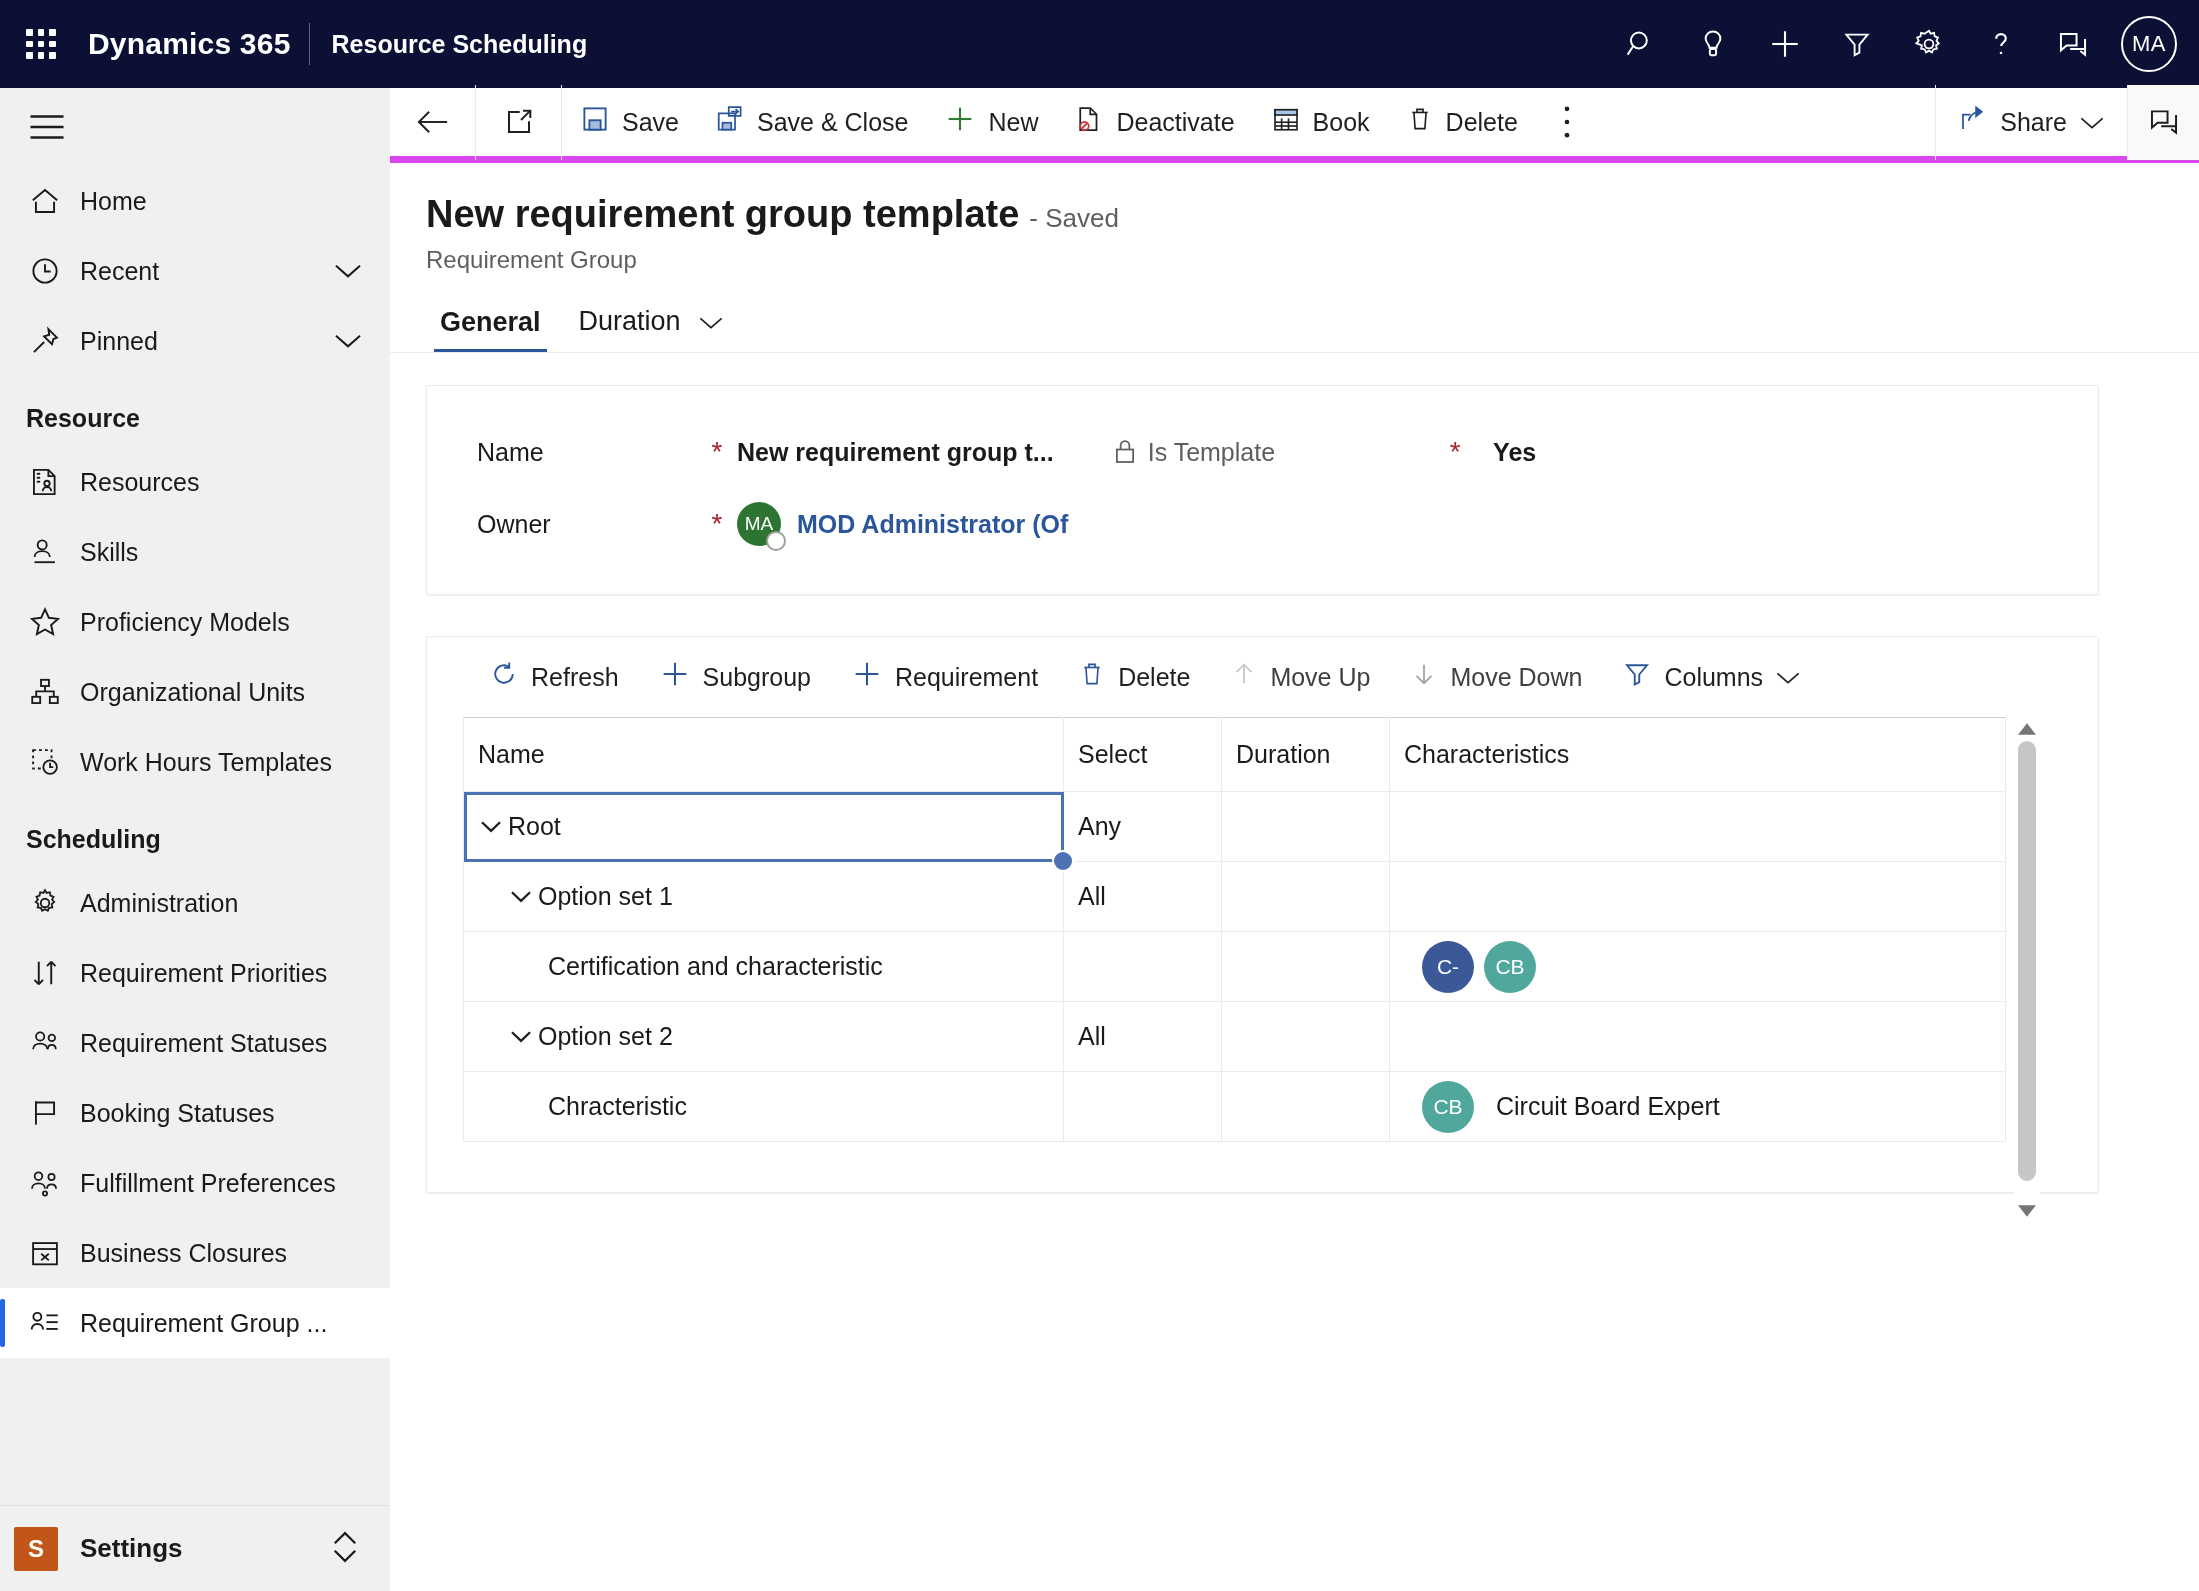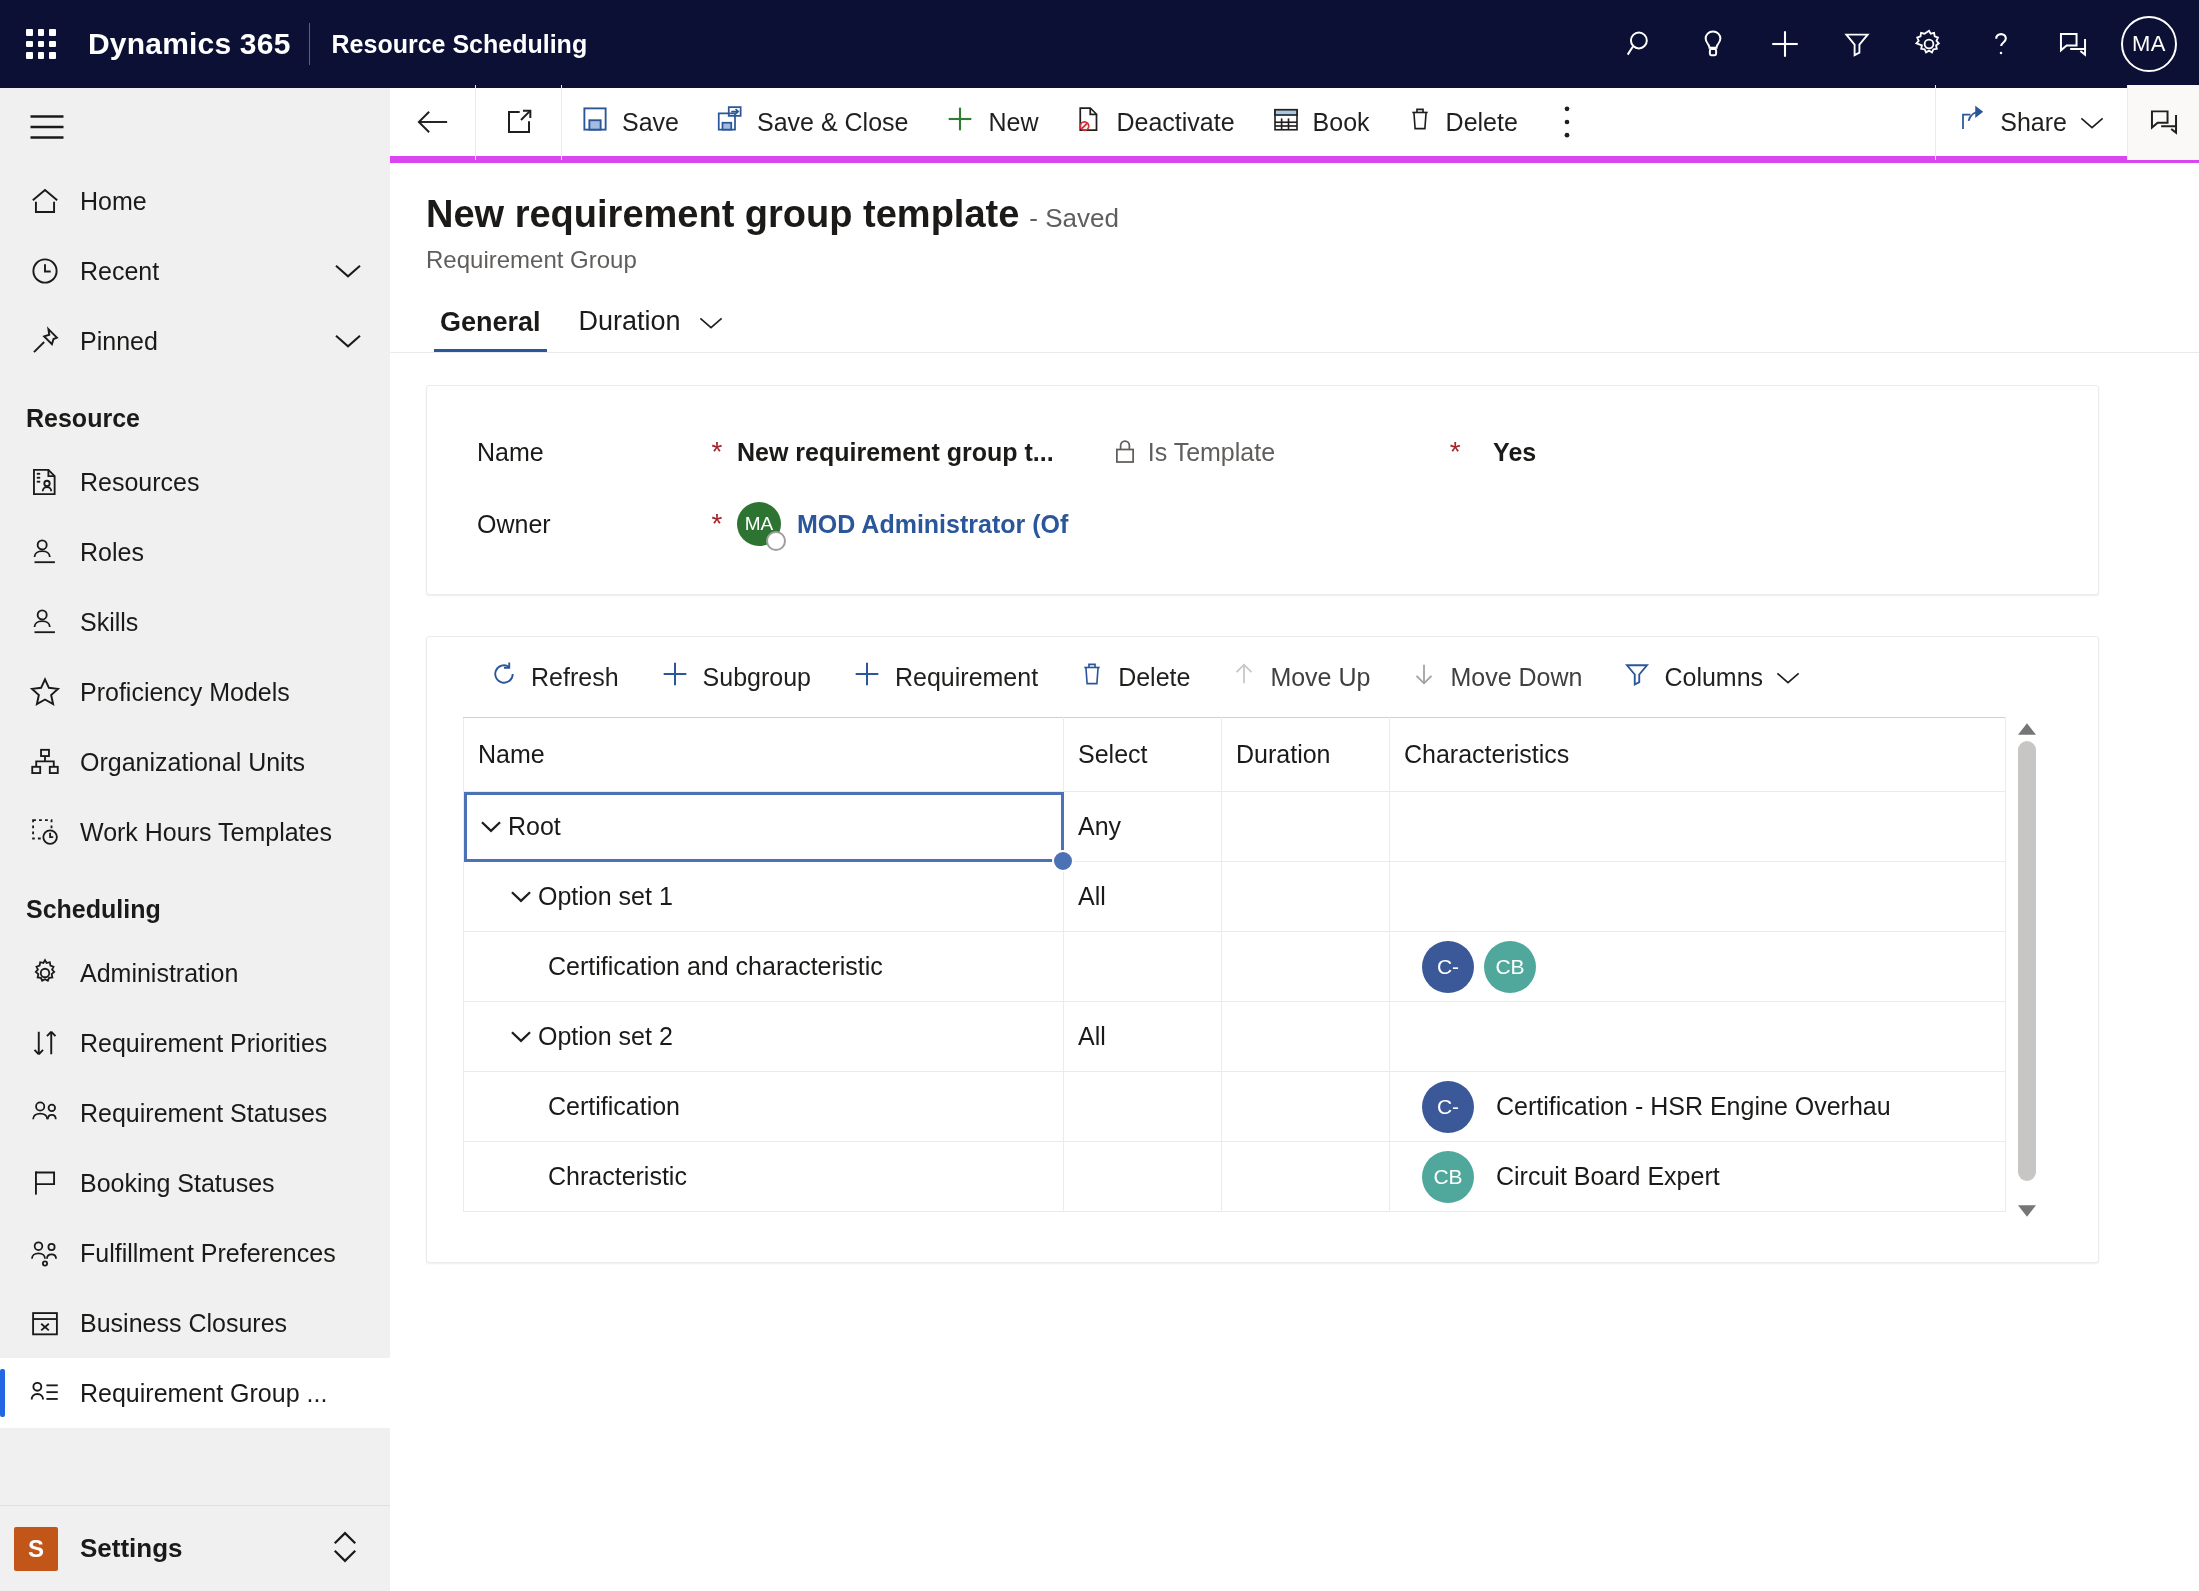--- a/index.html
+++ b/index.html
@@ -308,30 +308,20 @@
           <circle cx="13.4" cy="13" r="1.9"></circle>
             <path d="M10.4 18.6c0-1.9 1.4-3 3-3s3 1.1 3 3"></path>
           <line x1="6.2" y1="6.2" x2="8.6" y2="6.2"></line>
             <line x1="6.2" y1="9" x2="8.6" y2="9"></line>
             <line x1="6.2" y1="11.8" x2="8.6" y2="11.8"></line>
         </svg>
       </span>
       <span class="lbl">Resources</span>
     </div>
 
-    <div class="nav-item">
-      <span class="ico">
-        <svg width="34" height="34" viewBox="0 0 24 24" fill="none" stroke="#1b1a19" stroke-width="1.3">
-          <circle cx="10" cy="7" r="3.2"></circle>
-            <path d="M4.6 15.6c0-2.7 2.4-4.2 5.4-4.2s5.4 1.5 5.4 4.2"></path>
-          <line x1="4.6" y1="19.2" x2="19" y2="19.2"></line>
-        </svg>
-      </span>
-      <span class="lbl">Roles</span>
-    </div>
 
     <div class="nav-item">
       <span class="ico">
         <svg width="34" height="34" viewBox="0 0 24 24" fill="none" stroke="#1b1a19" stroke-width="1.3">
           <circle cx="10" cy="7" r="3.2"></circle>
             <path d="M4.6 15.6c0-2.7 2.4-4.2 5.4-4.2s5.4 1.5 5.4 4.2"></path>
           <line x1="4.6" y1="19.2" x2="19" y2="19.2"></line>
         </svg>
       </span>
       <span class="lbl">Skills</span>
@@ -793,35 +783,20 @@
                   </svg>
                 </span>
                 <span class="rowname">Option set 2</span>
               </div>
             </td>
             <td>All</td>
             <td></td>
             <td></td>
           </tr>
 
-          <tr>
-            <td class="namecell">
-              <div class="inner tw-2">
-                <span class="rowname">Certification</span>
-              </div>
-            </td>
-            <td></td>
-            <td></td>
-            <td>
-              <div class="chars">
-                <span class="pill" style="background:#3b5998;">C-</span>
-                <span class="char-label">Certification - HSR Engine Overhau</span>
-              </div>
-            </td>
-          </tr>
 
           <tr>
             <td class="namecell">
               <div class="inner tw-2">
                 <span class="rowname">Chracteristic</span>
               </div>
             </td>
             <td></td>
             <td></td>
             <td>

